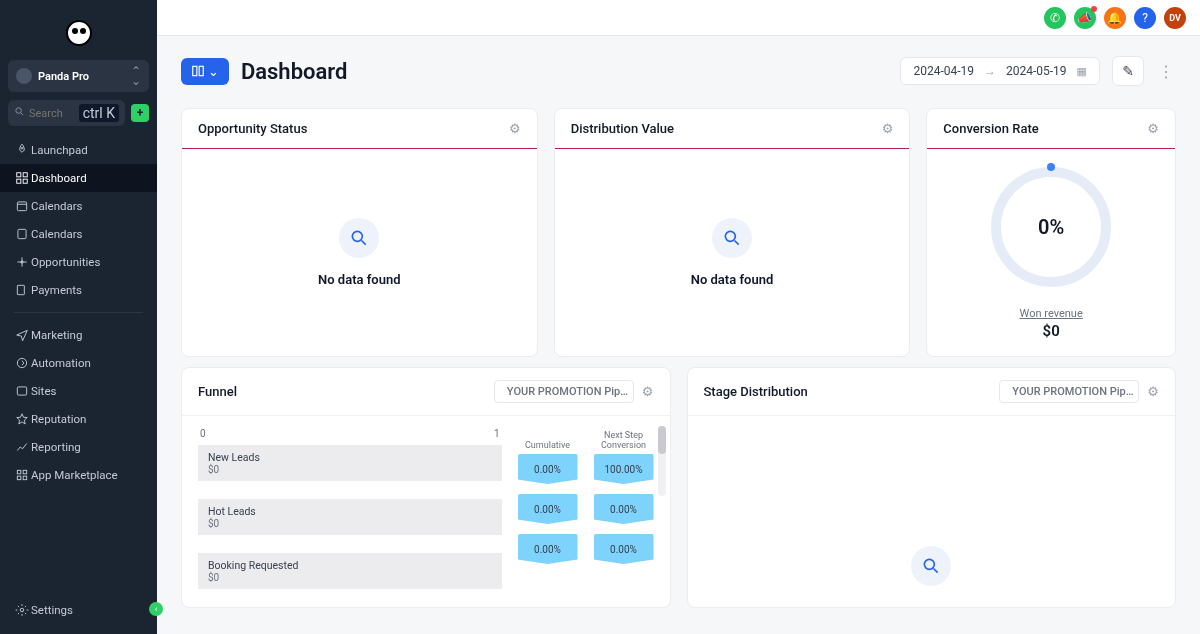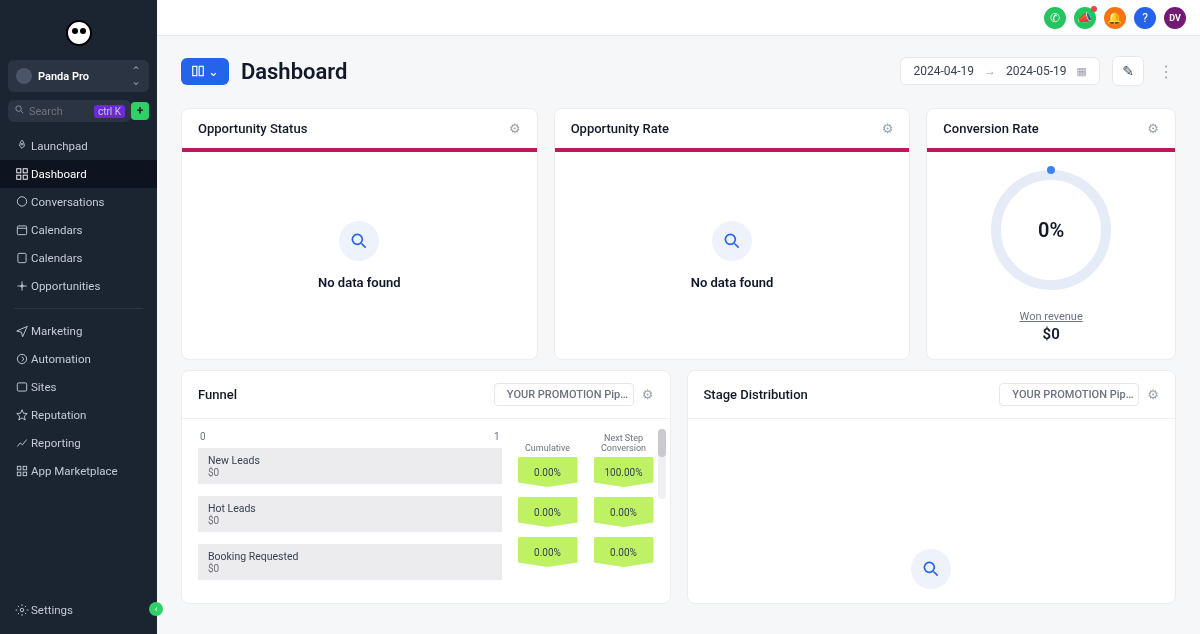--- a/index.html
+++ b/index.html
@@ -11,83 +11,83 @@
   .logo-box { display: flex; align-items: center; justify-content: center; padding: 10px 0 14px; }
   .logo-circle { width: 26px; height: 26px; border: 2px solid #000; border-radius: 50%; background: #fff; position: relative; }
   .logo-circle::before, .logo-circle::after { content: ""; position: absolute; width: 6px; height: 6px; background: #000; border-radius: 50%; top: 6px; }
   .logo-circle::before { left: 4px; } .logo-circle::after { right: 4px; }
 
   .workspace { margin: 0 8px 8px; background: #2a3443; border-radius: 6px; padding: 6px 8px; display: flex; align-items: center; gap: 6px; }
   .ws-ico { width: 16px; height: 16px; border-radius: 50%; background: #4a5568; flex-shrink: 0; }
   .ws-name { flex: 1; font-size: 11px; font-weight: 600; color: #fff; }
   .ws-caret { color: #8893a5; font-size: 12px; line-height: 10px; }
 
-  .search-row { margin: 0 8px 10px; display: flex; align-items: center; gap: 0; }
+  .search-row { margin: 0 8px 10px; display: flex; align-items: center; gap: 6px; }
   .search { flex: 1; background: #2a3443; border-radius: 6px; padding: 4px 6px; display: flex; align-items: center; gap: 4px; font-size: 11px; color: #8893a5; }
   .search input { background: none; border: none; outline: none; flex: 1; width: 100%; font-size: 11px; color: #fff; }
-  .search .kbd { font-size: 10px; background: #6d28d9; border-radius: 3px; padding: 1px 4px; color: #c4cbd6; }
+  .search .kbd { font-size: 14px; background: #0f172a; border-radius: 3px; padding: 1px 4px; color: #c4cbd6; }
   .plus-btn { width: 18px; height: 18px; background: #2fd166; color: #1b2431; border-radius: 4px; display: flex; align-items: center; justify-content: center; font-size: 12px; font-weight: 700; }
 
   .nav { list-style: none; }
   .nav-item { display: flex; align-items: center; gap: 1px; padding: 6px 14px; cursor: pointer; font-size: 11.5px; color: #c4cbd6; }
   .nav-item.active { background: #0d141f; color: #fff; }
   .nav-item .ico { width: 16px; height: 16px; flex-shrink: 0; display: flex; align-items: center; justify-content: center; }
   .nav-item .ico svg { width: 14px; height: 14px; stroke: #c4cbd6; fill: none; stroke-width: 1.6; }
   .nav-item.active .ico svg { stroke: #fff; }
 
   .nav-sep { height: 1px; background: #2a3443; margin: 8px 14px; }
 
   .settings-item { position: absolute; bottom: 10px; left: 0; right: 0; margin-top: 15px; }
   .collapse-btn { position: absolute; bottom: 18px; right: -6px; width: 14px; height: 14px; background: #2fd166; border-radius: 50%; display: flex; align-items: center; justify-content: center; color: #fff; font-size: 9px; }
 
   
   .main { flex: 1; height: 100%; display: flex; flex-direction: column; background: #f6f7f9; overflow: hidden; }
   .topbar { height: 36px; background: #fff; border-bottom: 1px solid #e5e7eb; display: flex; justify-content: flex-end; align-items: center; padding: 0 14px; gap: 8px; }
   .top-icon { width: 22px; height: 22px; border-radius: 50%; display: flex; align-items: center; justify-content: center; color: #fff; font-size: 12px; position: relative; }
   .tc-phone { background: #22c55e; } .tc-ann { background: #22c55e; } .tc-bell { background: #f97316; }
-  .tc-help { background: #2563eb; } .tc-avatar { background: #701a75; font-size: 9px; font-weight: 700; }
+  .tc-help { background: #2563eb; } .tc-avatar { background: #c2410c; font-size: 9px; font-weight: 700; }
   .dot-red { position: absolute; top: -1px; right: -1px; width: 6px; height: 6px; background: #ef4444; border-radius: 50%; }
 
   .page-head { display: flex; align-items: center; padding: 20px 24px 12px; gap: 12px; }
   .view-btn { background: #2563eb; color: #fff; border-radius: 6px; padding: 6px 10px; display: flex; align-items: center; gap: 3px; font-size: 13px; }
   .page-title { font-size: 22px; font-weight: 600; color: #111827; }
   .spacer { flex: 1; }
   .date-range { border: 1px solid #e5e7eb; background: #fff; border-radius: 6px; padding: 6px 12px; font-size: 12px; color: #374151; display: flex; align-items: center; gap: 10px; }
   .date-range .arr { color: #9ca3af; }
   .date-range .cal-ico { color: #9ca3af; font-size: 11px; }
   .edit-btn { border: 1px solid #e5e7eb; background: #fff; border-radius: 6px; width: 32px; height: 30px; display: flex; align-items: center; justify-content: center; color: #374151; font-size: 14px; }
   .more-btn { width: 20px; height: 30px; display: flex; align-items: center; justify-content: center; color: #9ca3af; font-size: 16px; }
 
   .grid { padding: 10px 24px; display: grid; grid-template-columns: 1fr 1fr 0.7fr; gap: 16px; }
   .card { background: #fff; border: 1px solid #ececef; border-radius: 8px; display: flex; flex-direction: column; }
-  .card-head { padding: 12px 16px; border-bottom: 4px solid #be185d; display: flex; justify-content: space-between; align-items: center; font-size: 13px; color: #111827; font-weight: 500; }
+  .card-head { padding: 12px 16px; border-bottom: 1px solid #be185d; display: flex; justify-content: space-between; align-items: center; font-size: 13px; color: #111827; font-weight: 500; }
   .card-ctrl { color: #9ca3af; font-size: 13px; cursor: pointer; }
   .card-body { flex: 1; display: flex; flex-direction: column; align-items: center; justify-content: center; padding: 30px 16px 30px; }
 
   .search-icon-big { width: 40px; height: 40px; border-radius: 50%; background: #eef3fb; display: flex; align-items: center; justify-content: center; margin-bottom: 14px; }
   .search-icon-big svg { width: 20px; height: 20px; stroke: #2563eb; fill: none; stroke-width: 2; }
   .nodata { font-size: 13px; color: #0f172a; font-weight: 600; }
 
   .donut { width: 120px; height: 120px; border-radius: 50%; border: 10px solid #e5ebf7; display: flex; align-items: center; justify-content: center; position: relative; margin-bottom: 20px; }
   .donut::after { content: ""; position: absolute; top: -14px; left: 50%; transform: translateX(-50%); width: 8px; height: 8px; background: #3b82f6; border-radius: 50%; }
   .donut .pct { font-size: 20px; font-weight: 600; color: #111827; }
   .won-label { font-size: 11px; color: #6b7280; text-decoration: underline; } .won-val { font-size: 15px; font-weight: 600; color: #111827; margin-top: 2px; }
 
   .row2 { padding: 0 24px; display: grid; grid-template-columns: 1fr 1fr; gap: 16px; }
   .card-head2 { padding: 12px 16px; display: flex; justify-content: space-between; align-items: center; border-bottom: 1px solid #f0f0f2; font-size: 13px; color: #111827; font-weight: 500; gap: 8px; }
   .pipe-select { border: 1px solid #e5e7eb; border-radius: 4px; padding: 4px 12px; font-size: 11px; color: #6b7280; background: #fff; max-width: 140px; white-space: nowrap; overflow: hidden; text-overflow: ellipsis; display: flex; align-items: center; gap: 4px; }
 
   .funnel-body { padding: 12px 16px 0; display: flex; gap: 16px; font-size: 10px; color: #374151; }
   .funnel-left { flex: 1.6; }
   .axis { display: flex; justify-content: space-between; font-size: 10px; color: #6b7280; padding: 0 2px 6px; }
-  .stage { background: #ececef; padding: 6px 10px; margin-bottom: 12px; }
+  .stage { background: #ececef; padding: 6px 10px; margin-bottom: 18px; }
   .stage .name { font-size: 10.5px; color: #374151; } .stage .val { font-size: 10px; color: #6b7280; }
   .funnel-col { width: 60px; text-align: center; font-size: 9px; color: #6b7280; }
   .funnel-col .hdr { height: 22px; display: flex; align-items: flex-end; justify-content: center; line-height: 10px; margin-bottom: 4px; }
-  .chip { background: #bef264; border-radius: 2px; padding: 6px 0; margin-bottom: 10px; font-size: 10px; color: #374151; clip-path: polygon(0 0, 100% 0, 100% 85%, 50% 100%, 0 85%); height: 30px; display:flex; align-items:center; justify-content:center; }
+  .chip { background: #7dd3fc; border-radius: 2px; padding: 6px 0; margin-bottom: 10px; font-size: 10px; color: #374151; clip-path: polygon(0 0, 100% 0, 100% 85%, 50% 100%, 0 85%); height: 30px; display:flex; align-items:center; justify-content:center; }
 
   .stage-dist-body { display: flex; justify-content: center; padding-top: 130px; }
   .scrollbar-fake { width: 8px; background: #f0f0f2; border-radius: 4px; height: 70px; position: absolute; right: 4px; top: 58px; }
   .scrollbar-thumb { width: 100%; height: 28px; background: #c9c9cf; border-radius: 4px; }
 
   .funnel-card { position: relative; }
 </style>
 </head>
 <body>
 
@@ -134,28 +134,20 @@
             <rect x="14" y="3" width="7" height="7"></rect>
             <rect x="3" y="14" width="7" height="7"></rect>
             <rect x="14" y="14" width="7" height="7"></rect>
           </svg>
         </span>
       <span>Dashboard</span>
     </li>
     <li class="nav-item">
       <span class="ico">
           <svg viewBox="0 0 24 24">
-            <circle cx="12" cy="11" r="8"></circle>
-          </svg>
-        </span>
-      <span>Conversations</span>
-    </li>
-    <li class="nav-item">
-      <span class="ico">
-          <svg viewBox="0 0 24 24">
             <rect x="4" y="5" width="16" height="15" rx="2"></rect>
             <line x1="4" y1="9" x2="20" y2="9"></line>
           </svg>
         </span>
       <span>Calendars</span>
     </li>
     <li class="nav-item">
       <span class="ico">
           <svg viewBox="0 0 24 24">
             <rect x="5" y="4" width="14" height="16" rx="2"></rect>
@@ -165,20 +157,28 @@
     </li>
     <li class="nav-item">
       <span class="ico">
           <svg viewBox="0 0 24 24">
             <line x1="12" y1="4" x2="12" y2="20"></line>
             <line x1="4" y1="12" x2="20" y2="12"></line>
             <circle cx="12" cy="12" r="2"></circle>
           </svg>
         </span>
       <span>Opportunities</span>
+    </li>
+    <li class="nav-item">
+      <span class="ico">
+          <svg viewBox="0 0 24 24">
+            <rect x="4" y="4" width="12" height="16" rx="1"></rect>
+          </svg>
+        </span>
+      <span>Payments</span>
     </li>
   </ul>
 
   <div class="nav-sep"></div>
 
   <ul class="nav">
     <li class="nav-item">
       <span class="ico">
           <svg viewBox="0 0 24 24">
             <path d="M3 12l18-8-8 18-2-8z"></path>
@@ -286,21 +286,21 @@
               <circle cx="10" cy="10" r="6"></circle>
               <line x1="15" y1="15" x2="20" y2="20"></line>
             </svg>
         </div>
         <div class="nodata">No data found</div>
       </div>
     </div>
 
     <div class="card">
       <div class="card-head">
-        <span>Opportunity Rate</span>
+        <span>Distribution Value</span>
         <span class="card-ctrl">⚙</span>
       </div>
       <div class="card-body">
         <div class="search-icon-big">
           <svg viewBox="0 0 24 24">
               <circle cx="10" cy="10" r="6"></circle>
               <line x1="15" y1="15" x2="20" y2="20"></line>
             </svg>
         </div>
         <div class="nodata">No data found</div>

